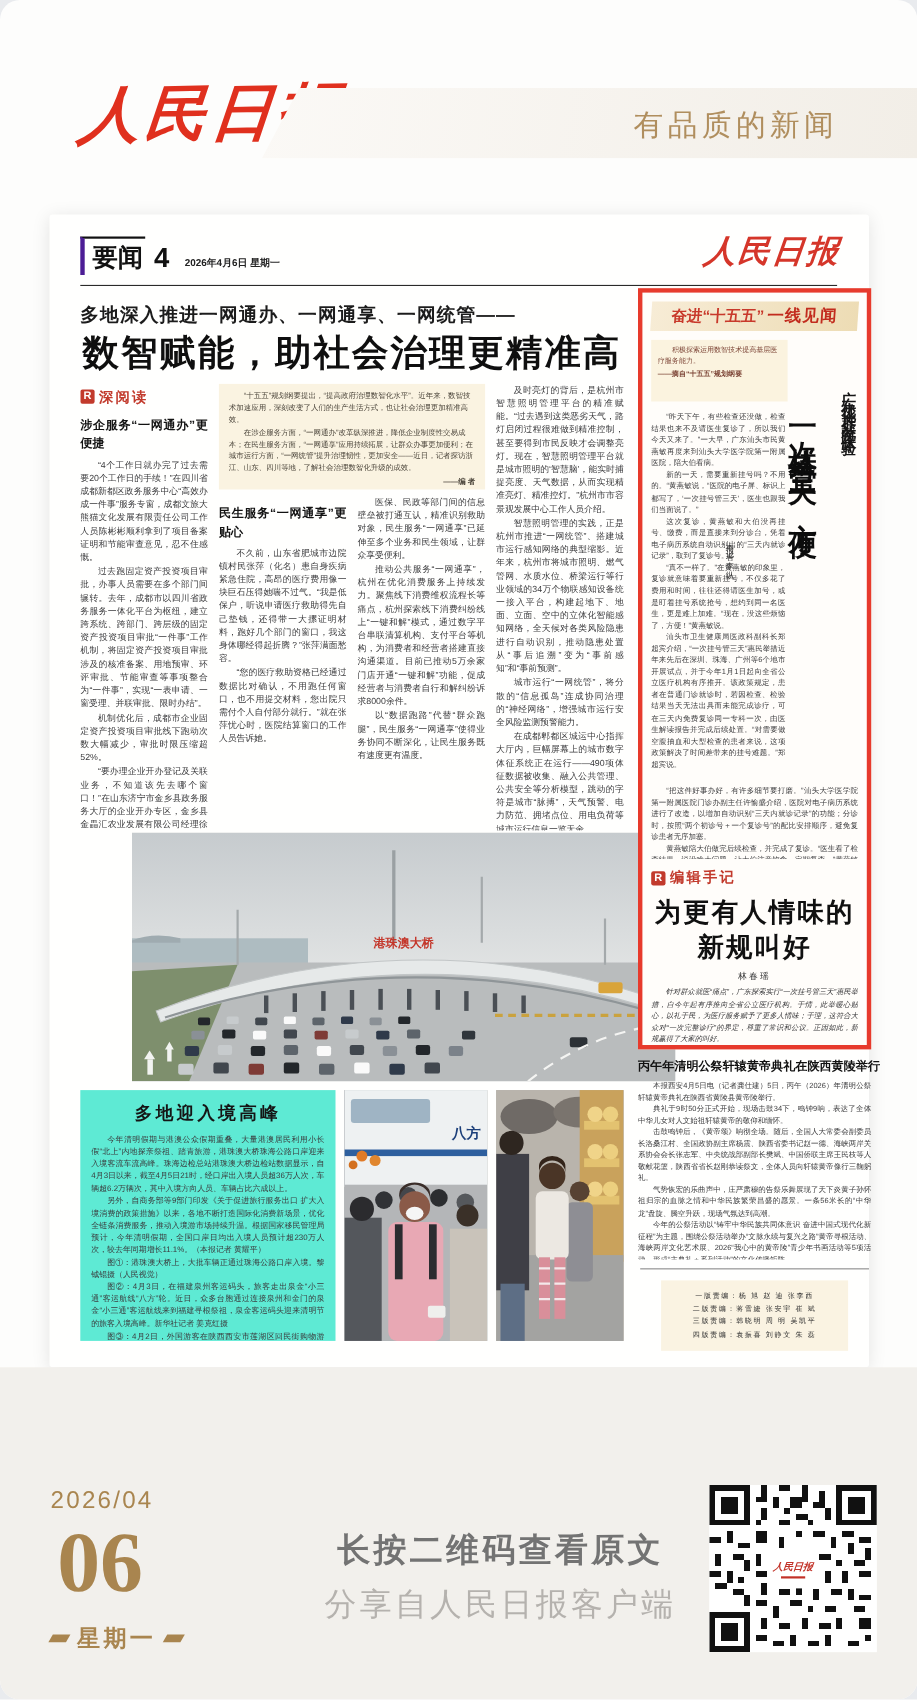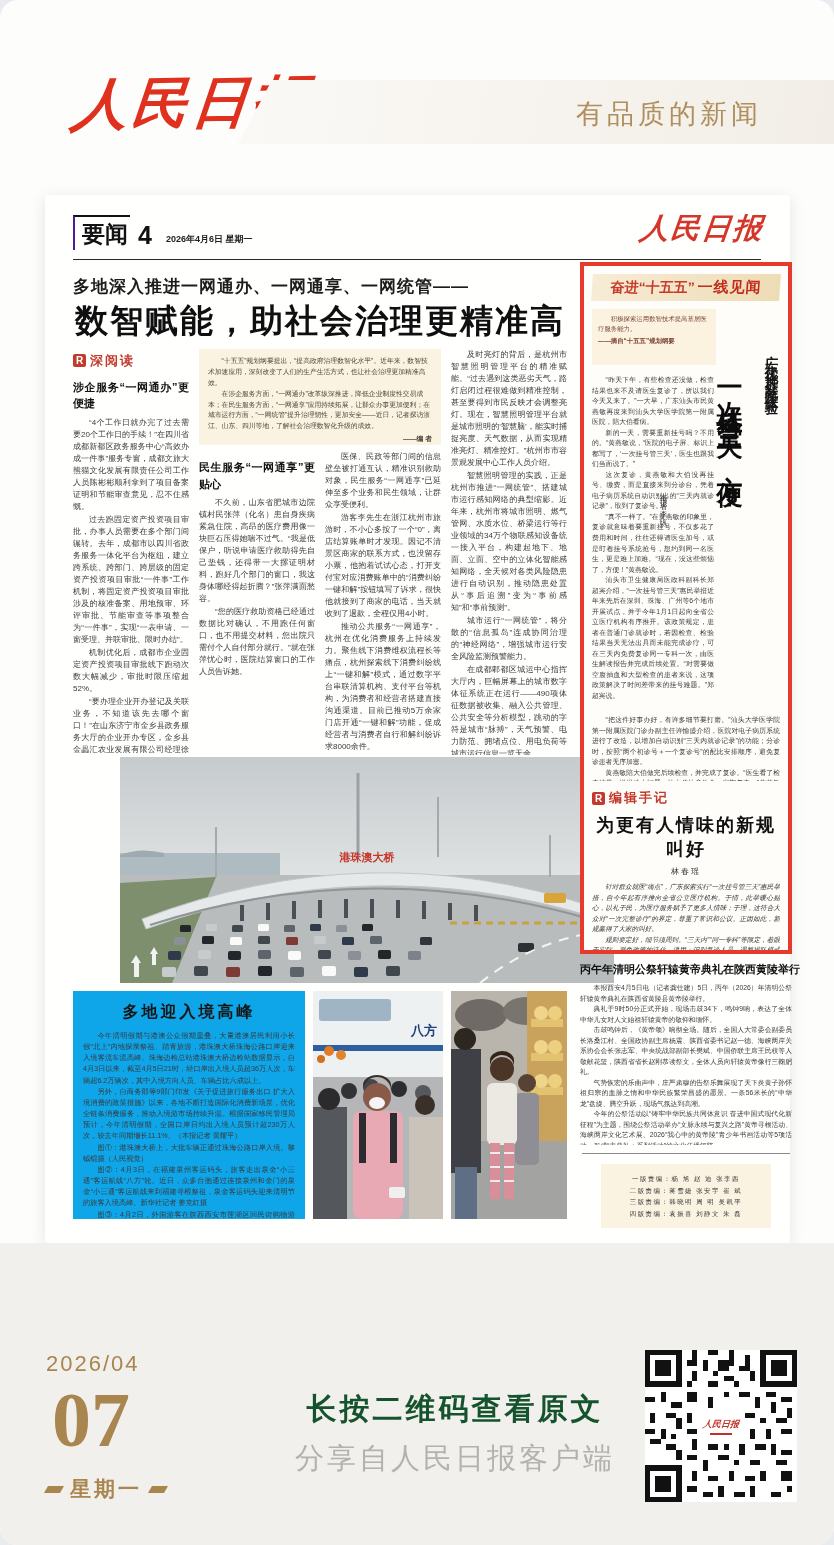--- a/index.html
+++ b/index.html
@@ -7,21 +7,21 @@
   .abs{position:absolute;}
   #card{position:absolute;inset:0;background:#fdfdfc;border-radius:18px;overflow:hidden;}
   
   .logo{left:72px;top:66px;font-family:"Liberation Serif",serif;font-style:italic;font-weight:bold;font-size:56px;color:#e0301e;letter-spacing:4px;transform:skewX(-6deg) rotate(-1deg);}
   .tagline-band{left:238px;top:80px;right:0;height:64px;background:linear-gradient(100deg,#fbf9f6,#f2eee7);clip-path:polygon(34px 0,100% 0,100% 100%,0 100%);}
   .tagline{right:72px;top:96px;font-size:27px;color:#b08e5e;letter-spacing:4px;}
   
   #paper{left:45px;top:195px;width:745px;height:1048px;background:#fffffe;box-shadow:0 3px 16px rgba(0,0,0,.10);border-radius:3px;}
   #paper *{box-sizing:border-box;}
   .section-wrap{left:28px;top:20px;display:flex;align-items:flex-end;gap:8px;}
-  .section-label{font-size:23px;font-weight:800;color:#111;border-left:2px solid #4c1d95;border-top:2px solid #111;padding:2px 2px 0 7px;}
+  .section-label{font-size:23px;font-weight:800;color:#111;border-left:4px solid #4c1d95;border-top:2px solid #111;padding:2px 2px 0 7px;}
   .page-num{font-size:25px;font-weight:700;color:#111;}
   .page-date{font-size:9px;font-weight:700;color:#222;padding-bottom:4px;margin-left:6px;}
   .masthead-sm{right:26px;top:14px;font-family:"Liberation Serif",serif;font-style:italic;font-weight:bold;font-size:29px;color:#d5362a;letter-spacing:2px;transform:skewX(-6deg);}
   .head-rule{left:28px;width:688px;top:64px;border-top:1.6px solid #2a2a2a;}
   .kicker{left:28px;top:80px;font-size:17px;font-weight:800;color:#1c1c1c;letter-spacing:1px;}
   .headline{left:28px;top:104px;width:494px;text-align:center;font-size:33px;font-weight:900;color:#0f0f0f;letter-spacing:2px;}
   
   .article{left:28px;top:154px;width:494px;height:406px;display:flex;gap:10px;}
   .col{width:116px;overflow:hidden;font-size:8px;line-height:1.5;color:#3a3a3c;text-align:justify;}
   .col p{margin:0 0 1px;text-indent:2em;}
@@ -29,21 +29,21 @@
   .read-label{display:flex;align-items:center;gap:4px;margin:2px 0 8px;}
   .r-box{width:13px;height:13px;background:#c23a2c;color:#fff;font-weight:800;font-size:10px;display:flex;align-items:center;justify-content:center;border-radius:2px;}
   .read-label b{font-size:13px;color:#c23a2c;letter-spacing:2px;}
   .subhead{font-size:11px;font-weight:800;color:#121212;margin:8px 0 5px;text-indent:0 !important;}
   .editor-box{left:154px;top:154px;width:242px;height:96px;background:#faf3e1;padding:7px 9px;font-size:6.8px;line-height:1.6;color:#4c463c;overflow:hidden;}
   .editor-box p{margin:0;text-indent:2em;}
   .editor-box .signoff{text-align:right;font-weight:700;text-indent:0;margin-top:2px;}
   
   .main-photo{left:28px;top:562px;width:494px;height:226px;overflow:hidden;background:#cfd3d5;margin-left:47px;}
   .entry-row{left:28px;top:796px;width:494px;height:228px;display:flex;gap:8px;}
-  .entry-box{width:232px;height:228px;background:#0ea5e9;padding:9px 10px;overflow:hidden;}
+  .entry-box{width:232px;height:228px;background:#5eead4;padding:9px 10px;overflow:hidden;}
   .entry-box h3{margin:2px 0 7px;font-size:16px;font-weight:900;text-align:center;letter-spacing:3px;color:#151515;}
   .entry-box p{margin:0;font-size:7.2px;line-height:1.55;color:#3a3a3c;text-align:justify;text-indent:2em;}
   .photo-2{width:130px;height:228px;overflow:hidden;background:#a7abad;}
   .photo-3{width:116px;height:228px;overflow:hidden;background:#b9b4ac;}
   
   .red-box{left:535px;top:67px;width:212px;height:692px;border:4px solid #e73a2c;background:#fffdfa;padding:8px;overflow:hidden;}
   .badge{width:188px;height:27px;margin:0 0 8px 0;background:linear-gradient(100deg,#f7ecd6,#eddcb4);display:flex;align-items:center;justify-content:center;gap:3px;transform:skewX(-4deg);}
   .badge .b1{font-size:14px;font-weight:700;color:#c8392b;}
   .badge .b2{font-size:15px;font-weight:900;color:#c22c1e;letter-spacing:1px;}
   .rb-content{position:relative;height:472px;}
@@ -51,40 +51,40 @@
   .quote-box .qsrc{text-align:left;font-weight:700;margin-top:1px;}
   .vert{writing-mode:vertical-rl;}
   .v-kicker{right:0;top:36px;height:300px;font-size:13.5px;font-weight:700;color:#161616;letter-spacing:5px;}
   .v-headline{right:32px;top:64px;height:400px;font-size:26px;font-weight:900;color:#0c0c0c;letter-spacing:7px;}
   .v-byline{left:66px;top:178px;height:130px;font-size:7.5px;color:#333;letter-spacing:3px;}
   .rb-narrow{left:0;top:66px;width:122px;height:338px;overflow:hidden;font-size:6.8px;line-height:1.55;color:#3b3b3d;text-align:justify;}
   .rb-narrow p,.rb-wide p{margin:0;text-indent:2em;}
   .rb-wide{left:0;top:406px;width:100%;height:66px;overflow:hidden;font-size:6.8px;line-height:1.55;color:#3b3b3d;text-align:justify;}
   .ed-note{margin-top:8px;}
   .ed-note .read-label{margin:4px 0 6px;}
-  .ed-note h2{margin:0 0 5px;font-size:18px;font-weight:900;text-align:center;letter-spacing:2px;color:#101010;}
+  .ed-note h2{margin:0 0 5px;font-size:24px;font-weight:900;text-align:center;letter-spacing:2px;color:#101010;}
   .ed-note .byline{text-align:center;font-size:8px;color:#333;margin-bottom:5px;letter-spacing:2px;}
   .ed-note .paras{height:104px;overflow:hidden;font-size:6.6px;line-height:1.6;color:#38383a;font-style:italic;text-align:justify;}
   .ed-note .paras p{margin:0;text-indent:2em;}
   
   .hl{left:535px;top:767px;width:212px;}
   .hl h2{margin:0 0 6px;font-size:11px;font-weight:900;color:#111;letter-spacing:0;white-space:nowrap;}
   .hl .body{font-size:6.8px;line-height:1.55;color:#3b3b3d;text-align:justify;height:162px;overflow:hidden;}
   .hl .body p{margin:0;text-indent:2em;}
   .hl .divider{border-top:1px solid #8a8a8a;margin:8px 2px 0;}
   .editors-box{width:170px;margin:10px auto 0;background:#faf3e2;padding:9px 6px;}
   .editors-box div{font-size:6.4px;color:#333;letter-spacing:1.5px;text-align:center;line-height:1.8;}
   
   .footer{left:0;right:0;top:1243px;height:302px;background:#f2f0ec;}
   .f-month{left:46px;top:108px;font-size:22px;color:#a9854f;letter-spacing:2px;font-weight:400;}
   .f-day{left:52px;top:132px;font-size:78px;font-weight:700;color:#a9854f;font-family:"Liberation Serif",serif;}
   .f-week{left:46px;top:232px;display:flex;align-items:center;gap:8px;}
   .f-week .dash{width:16px;height:7px;background:#a9854f;transform:skewX(-30deg);}
   .f-week .wtxt{font-size:21px;font-weight:700;color:#a9854f;letter-spacing:3px;}
-  .f-cta{left:260px;top:146px;width:390px;text-align:center;font-size:30px;font-weight:800;color:#14532d;letter-spacing:3px;}
+  .f-cta{left:260px;top:146px;width:390px;text-align:center;font-size:30px;font-weight:800;color:#737373;letter-spacing:3px;}
   .f-src{left:260px;top:196px;width:390px;text-align:center;font-size:29px;color:#b5b2ae;letter-spacing:3px;}
   .qr{left:645px;top:107px;width:152px;height:152px;background:#fff;}
   .qr svg{display:block;}
   .qr-logo{left:58px;top:58px;width:36px;height:36px;background:#fff;display:flex;flex-direction:column;align-items:center;justify-content:center;gap:2px;}
   .qr-logo .qtxt{font-family:"Liberation Serif",serif;font-style:italic;font-weight:bold;font-size:9px;color:#c23127;white-space:nowrap;transform:skewX(-6deg);}
   .qr-logo .qbar{width:22px;height:2px;background:#c23127;}
 </style>
 </head>
 <body>
 
@@ -126,21 +126,20 @@
         <div class="subhead">民生服务“一网通享”更贴心</div>
         <div>
             <p>不久前，山东省肥城市边院镇村民张萍（化名）患自身疾病紧急住院，高昂的医疗费用像一块巨石压得她喘不过气。“我是低保户，听说申请医疗救助得先自己垫钱，还得带一大摞证明材料，跑好几个部门的窗口，我这身体哪经得起折腾？”张萍满面愁容。</p>
             <p>“您的医疗救助资格已经通过数据比对确认，不用跑任何窗口，也不用提交材料，您出院只需付个人自付部分就行。”就在张萍忧心时，医院结算窗口的工作人员告诉她。</p>
           </div>
       </div>
       <div class="col">
         <div class="pad-top"></div>
         <div>
             <p>医保、民政等部门间的信息壁垒被打通互认，精准识别救助对象，民生服务“一网通享”已延伸至多个业务和民生领域，让群众享受便利。</p>
-            <p>游客李先生在浙江杭州市旅游时，不小心多按了一个“0”，离店结算账单时才发现。因记不清景区商家的联系方式，也没留存小票，他抱着试试心态，打开支付宝对应消费账单中的“消费纠纷一键和解”按钮填写了诉求，很快他就接到了商家的电话，当天就收到了退款，全程仅用4小时。</p>
             <p>推动公共服务“一网通享”，杭州在优化消费服务上持续发力。聚焦线下消费维权流程长等痛点，杭州探索线下消费纠纷线上“一键和解”模式，通过数字平台串联清算机构、支付平台等机构，为消费者和经营者搭建直接沟通渠道。目前已推动5万余家门店开通“一键和解”功能，促成经营者与消费者自行和解纠纷诉求8000余件。</p>
             <p>以“数据跑路”代替“群众跑腿”，民生服务“一网通享”使得业务协同不断深化，让民生服务既有速度更有温度。</p>
           </div>
 
       </div>
       <div class="col">
         <div>
             <p>及时亮灯的背后，是杭州市智慧照明管理平台的精准赋能。“过去遇到这类恶劣天气，路灯启闭过程很难做到精准控制，甚至要得到市民反映才会调整亮灯。现在，智慧照明管理平台就是城市照明的‘智慧脑’，能实时捕捉亮度、天气数据，从而实现精准亮灯、精准控灯。”杭州市市容景观发展中心工作人员介绍。</p>
             <p>智慧照明管理的实践，正是杭州市推进“一网统管”、搭建城市运行感知网络的典型缩影。近年来，杭州市将城市照明、燃气管网、水质水位、桥梁运行等行业领域的34万个物联感知设备统一接入平台，构建起地下、地面、立面、空中的立体化智能感知网络，全天候对各类风险隐患进行自动识别，推动隐患处置从“事后追溯”变为“事前感知”和“事前预测”。</p>
             <p>城市运行“一网统管”，将分散的“信息孤岛”连成协同治理的“神经网络”，增强城市运行安全风险监测预警能力。</p>
@@ -368,21 +367,21 @@
           <div>一版责编：杨 旭 赵 迪 张李西</div>
           <div>二版责编：蒋雪婕 张安宇 崔 斌</div>
           <div>三版责编：韩晓明 周 明 吴凯平</div>
           <div>四版责编：袁振喜 刘静文 朱 磊</div>
         </div>
     </div>
   </div>
 
   <div class="abs footer">
     <div class="abs f-month">2026/04</div>
-    <div class="abs f-day">07</div>
+    <div class="abs f-day">06</div>
     <div class="abs f-week">
       <span class="dash"></span>
       <span class="wtxt">星期一</span>
       <span class="dash"></span>
     </div>
     <div class="abs f-cta">长按二维码查看原文</div>
     <div class="abs f-src">分享自人民日报客户端</div>
     <div class="abs qr">
       <svg width="152" height="152" viewBox="0 0 29 29" shape-rendering="crispEdges">
         <rect x="0" y="0" width="29" height="29" fill="#fff"></rect>

